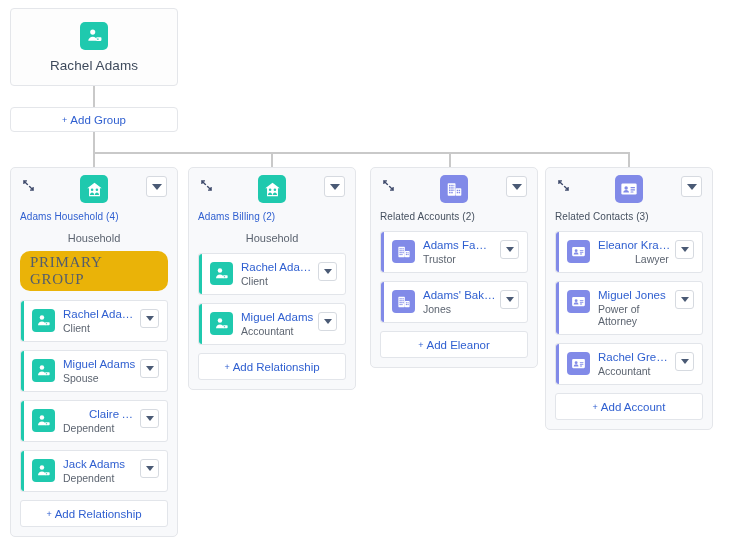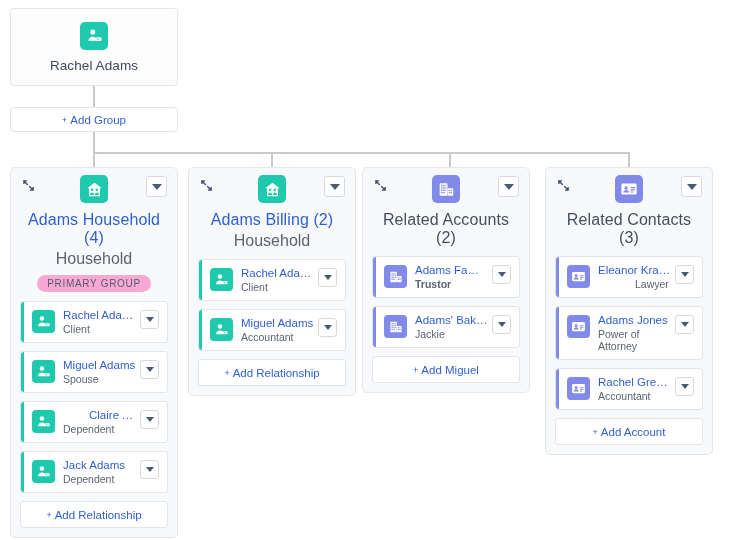--- a/index.html
+++ b/index.html
@@ -50,28 +50,28 @@
     width:28px;height:28px;border-radius:5px;
     display:flex;align-items:center;justify-content:center;
   }
   .grp-menu{
     position:absolute;right:1px;top:1px;width:19px;height:19px;
     border:1px solid #d6dae0;border-radius:3px;background:#fff;
     display:flex;align-items:center;justify-content:center;cursor:pointer;
   }
   .caret{width:0;height:0;border-left:5px solid transparent;border-right:5px solid transparent;border-top:6px solid #4a5a75;}
   .grp-title{
-    text-align:center;font-size:16px;color:#2f5fd0;margin-top:2px;letter-spacing:.1px;
+    font-size:10px;color:#2f5fd0;margin-top:2px;letter-spacing:.1px;
   }
   .grp-title.plain{color:#45505f;}
-  .grp-sub{text-align:center;font-size:16px;color:#5c6470;margin-top:3px;}
+  .grp-sub{text-align:center;font-size:11px;color:#5c6470;margin-top:10px;}
   .badge-wrap{display:flex;justify-content:center;margin-top:7px;}
   .badge{
-    background:#f9a8d4;color:#535d6d;border-radius:10px;
-    font-size:10px;letter-spacing:.7px;padding:3px 10px 3px 10px;
+    background:#eab308;color:#535d6d;border-radius:10px;
+    font-size:15px;letter-spacing:.7px;padding:3px 10px 3px 10px;font-family:Liberation Serif, serif;
   }
 
   
   .rows{margin-top:9px;}
   .row{
     position:relative;background:#ffffff;border:1px solid #e2e5ea;border-radius:3px;
     margin-bottom:8px;padding:7px 8px 7px 11px;display:flex;align-items:flex-start;
     box-sizing:border-box;min-height:40px;cursor:pointer;
   }
   .row .accent{position:absolute;left:0;top:0;bottom:0;width:3px;border-radius:3px 0 0 3px;}
@@ -296,21 +296,21 @@
         <span class="row-menu">
               <span class="caret-sm"></span>
             </span>
       </div>
         </div>
         <div class="add-btn">
       <span class="plus">+</span>
       <span>Add Relationship</span>
     </div>
       </div>
-      <div class="group" style="left: 362px; width: 168px;">
+      <div class="group" style="left: 370px; width: 168px;">
         <div class="grp-top">
       <span class="collapse-icon"><svg width="13" height="13" viewBox="0 0 24 24">
     <path d="M3.5 3.5 L10 10 M3.5 3.5 L3.5 8 M3.5 3.5 L8 3.5" stroke="#3e4a6b" stroke-width="2.4" fill="none" stroke-linecap="square"></path>
     <path d="M20.5 20.5 L14 14 M20.5 20.5 L20.5 16 M20.5 20.5 L16 20.5" stroke="#3e4a6b" stroke-width="2.4" fill="none" stroke-linecap="square"></path>
   </svg></span>
       <span class="grp-avatar" style="background:#818ae8;">
             <svg width="17" height="17" viewBox="0 0 24 24">
       <rect x="2.4" y="3.2" width="11" height="17.6" rx="1" fill="#fff"></rect>
       <rect x="13.6" y="10.4" width="8" height="10.4" rx="1" fill="#fff"></rect>
       <g fill="#818ae8">
@@ -358,21 +358,21 @@
                   <rect x="7.4" y="15.3" width="2.1" height="2.1"></rect>
         <rect x="15.2" y="12.4" width="1.9" height="1.9"></rect>
                   <rect x="18" y="12.4" width="1.9" height="1.9"></rect>
         <rect x="15.2" y="15.4" width="1.9" height="1.9"></rect>
                   <rect x="18" y="15.4" width="1.9" height="1.9"></rect>
       </g>
     </svg>
             </span>
         <span class="row-text">
           <span class="row-name ell" style="display:block;">Adams Family T...</span>
-          <span class="row-role" style="display:block;font-weight:bold;">Trustor</span>
+          <span class="row-role" style="display:block;">Trustor</span>
 
         </span>
         <span class="row-menu">
               <span class="caret-sm"></span>
             </span>
       </div>
           <div class="row">
         <span class="accent" style="background:#818ae8;"></span>
         <span class="row-avatar" style="background:#818ae8;">
               <svg width="14" height="14" viewBox="0 0 24 24">
@@ -392,31 +392,31 @@
                   <rect x="7.4" y="15.3" width="2.1" height="2.1"></rect>
         <rect x="15.2" y="12.4" width="1.9" height="1.9"></rect>
                   <rect x="18" y="12.4" width="1.9" height="1.9"></rect>
         <rect x="15.2" y="15.4" width="1.9" height="1.9"></rect>
                   <rect x="18" y="15.4" width="1.9" height="1.9"></rect>
       </g>
     </svg>
             </span>
         <span class="row-text">
           <span class="row-name " style="display:block;">Adams' Bakery</span>
-          <span class="row-role" style="display:block;">Jackie</span>
+          <span class="row-role" style="display:block;">Jones</span>
 
         </span>
         <span class="row-menu">
               <span class="caret-sm"></span>
             </span>
       </div>
         </div>
         <div class="add-btn">
       <span class="plus">+</span>
-      <span>Add Miguel</span>
+      <span>Add Eleanor</span>
     </div>
       </div>
       <div class="group" style="left: 545px; width: 168px;">
         <div class="grp-top">
       <span class="collapse-icon"><svg width="13" height="13" viewBox="0 0 24 24">
     <path d="M3.5 3.5 L10 10 M3.5 3.5 L3.5 8 M3.5 3.5 L8 3.5" stroke="#3e4a6b" stroke-width="2.4" fill="none" stroke-linecap="square"></path>
     <path d="M20.5 20.5 L14 14 M20.5 20.5 L20.5 16 M20.5 20.5 L16 20.5" stroke="#3e4a6b" stroke-width="2.4" fill="none" stroke-linecap="square"></path>
   </svg></span>
       <span class="grp-avatar" style="background:#818ae8;">
             <svg width="18" height="18" viewBox="0 0 24 24">
@@ -461,21 +461,21 @@
               <svg width="15" height="15" viewBox="0 0 24 24">
       <rect x="1.8" y="4.6" width="20.4" height="14.8" rx="1.8" fill="#fff"></rect>
       <circle cx="8.2" cy="10.6" r="2.3" fill="#818ae8"></circle>
       <path d="M4.4 16.6c0-2.2 1.7-3.4 3.8-3.4s3.8 1.2 3.8 3.4z" fill="#818ae8"></path>
       <rect x="14" y="9.4" width="6" height="1.5" rx=".7" fill="#818ae8"></rect>
       <rect x="14" y="12.4" width="6" height="1.5" rx=".7" fill="#818ae8"></rect>
       <rect x="14" y="15.2" width="4" height="1.5" rx=".7" fill="#818ae8"></rect>
     </svg>
             </span>
         <span class="row-text">
-          <span class="row-name " style="display:block;">Adams Jones</span>
+          <span class="row-name " style="display:block;">Miguel Jones</span>
           <span class="row-role" style="display:block;">Power of Attorney</span>
 
         </span>
         <span class="row-menu">
               <span class="caret-sm"></span>
             </span>
       </div>
           <div class="row">
         <span class="accent" style="background:#818ae8;"></span>
         <span class="row-avatar" style="background:#818ae8;">

